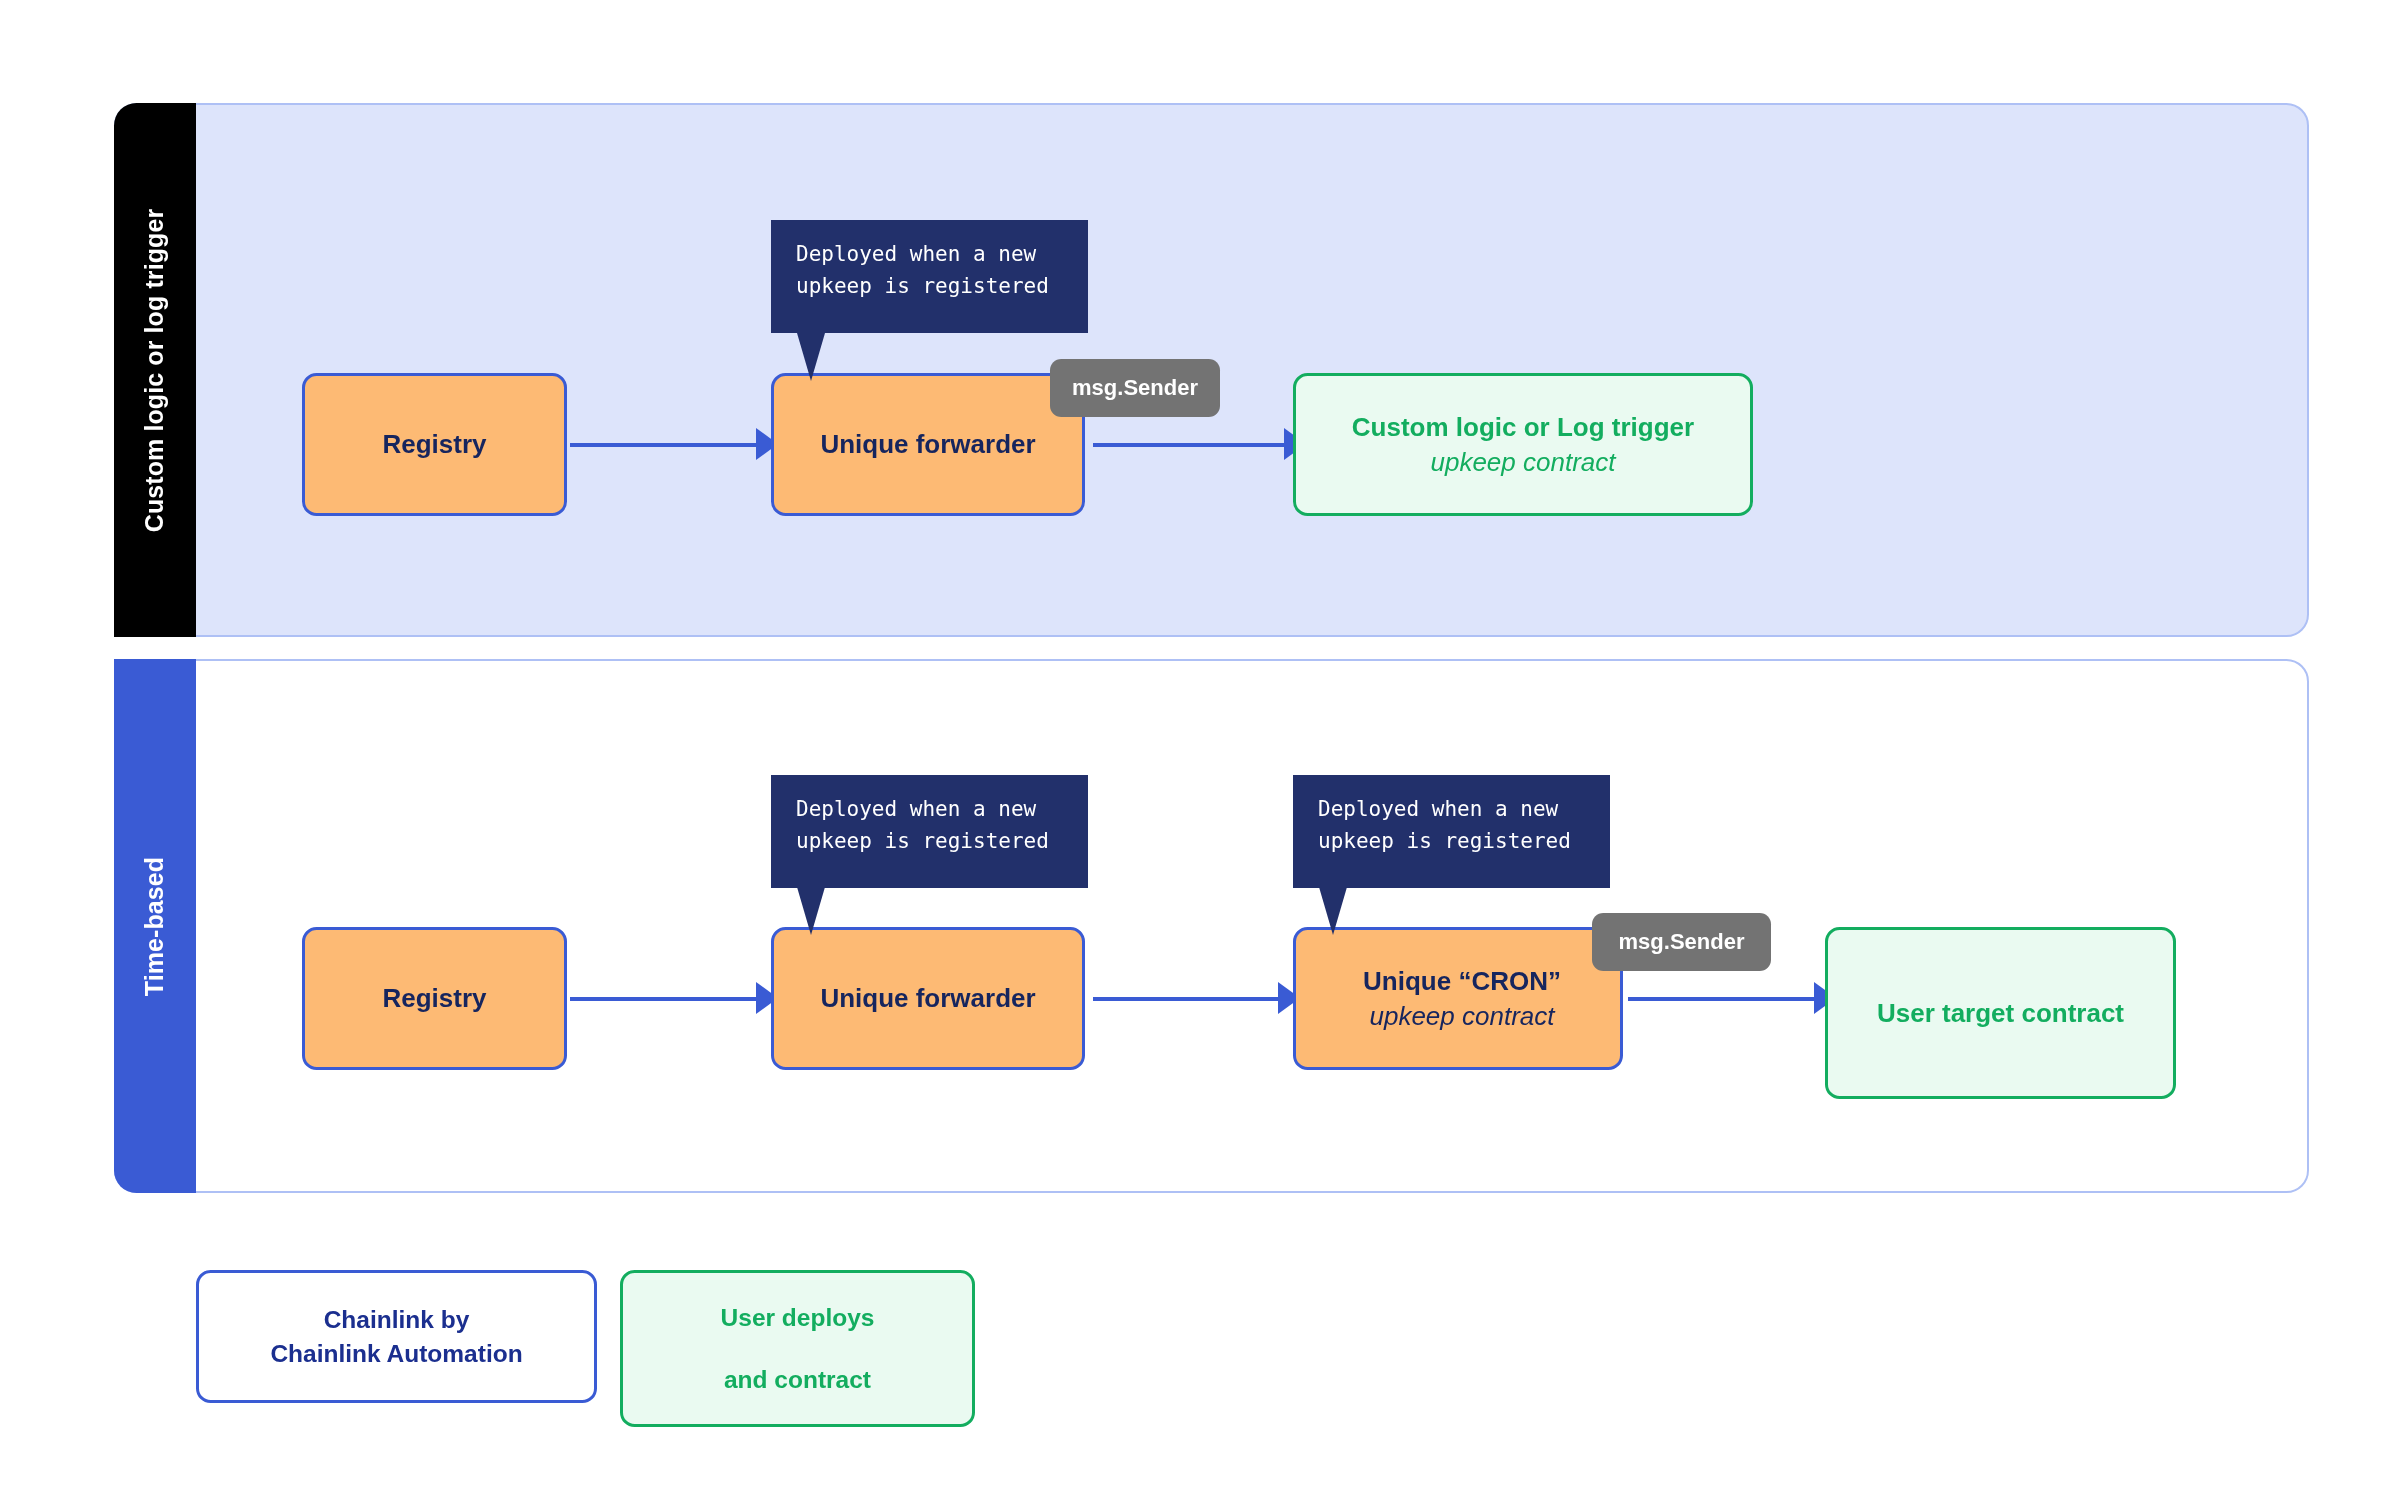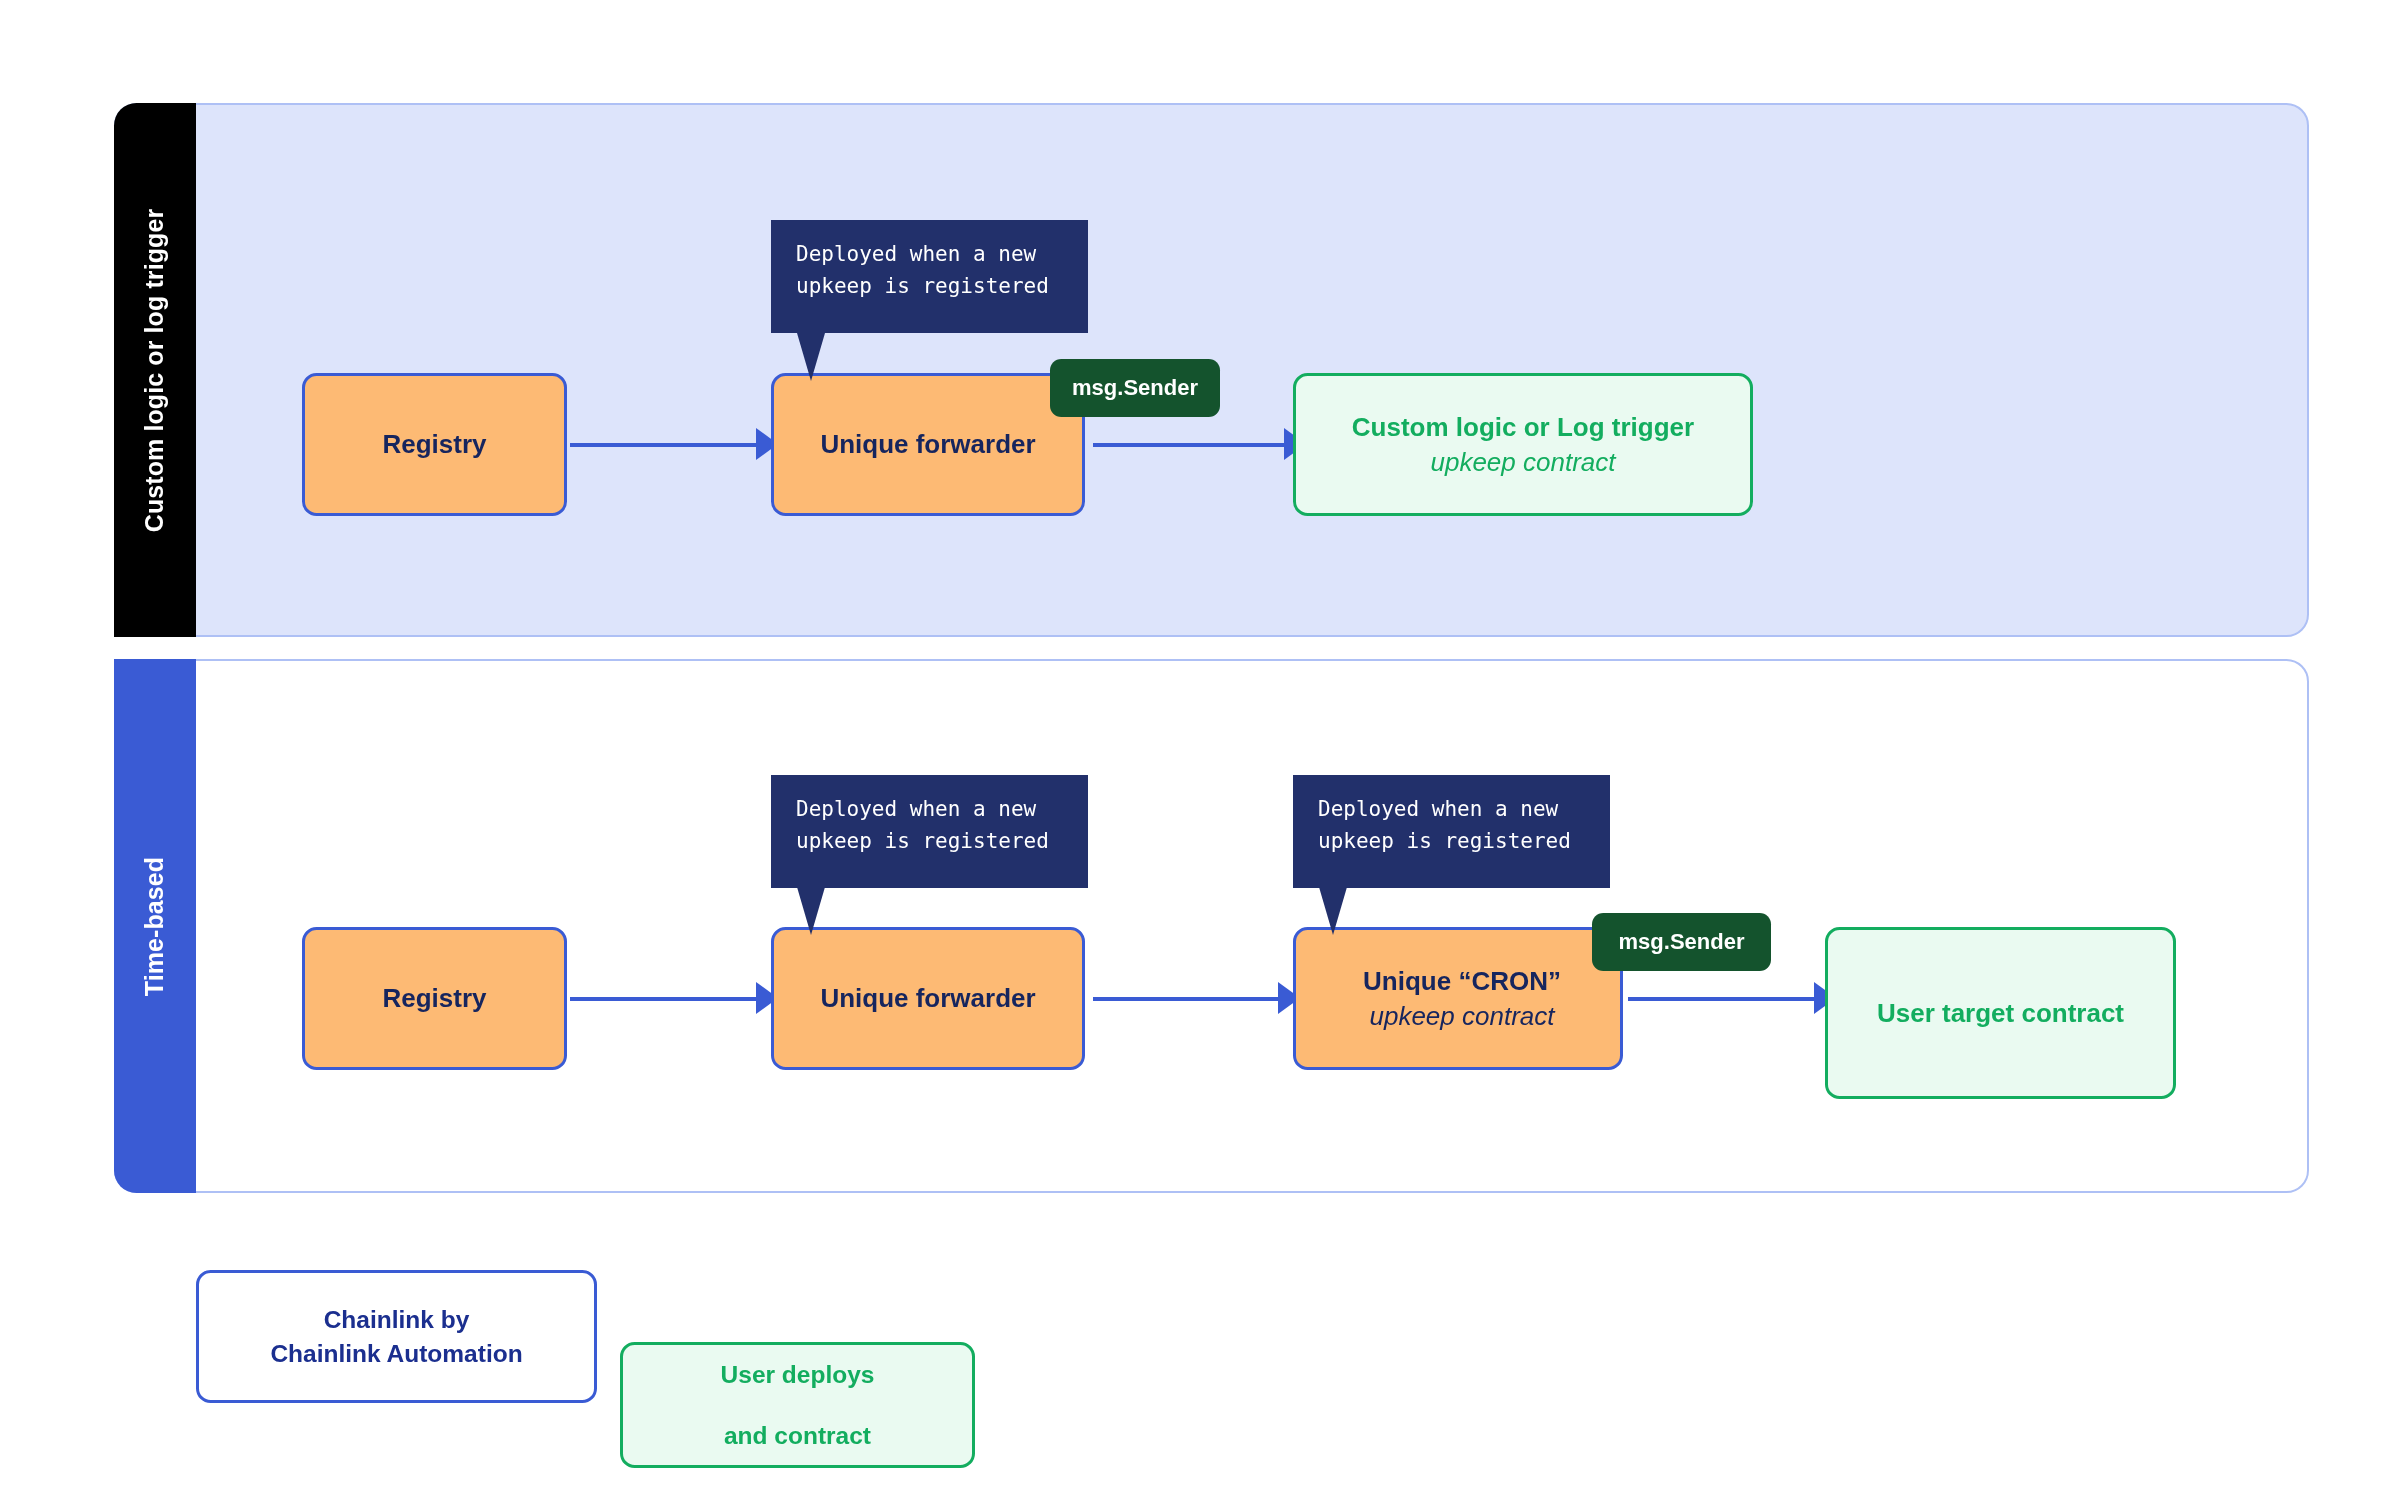--- a/index.html
+++ b/index.html
@@ -126,21 +126,21 @@
     height: 0;
     border-left: 14.6px solid transparent;
     border-right: 14.6px solid transparent;
     border-top: 48px solid #22306b;
   }
 
   
   .badge {
     position: absolute;
     box-sizing: border-box;
-    background: #14532d;
+    background: #737373;
     color: #ffffff;
     font-weight: bold;
     font-size: 22px;
     border-radius: 11.3px;
     display: flex;
     align-items: center;
     justify-content: center;
     padding: 0 11px;
   }
 
@@ -271,19 +271,19 @@
 
   <div class="badge" style="left:1592px; top:913px; width:179px; height:58px;">
     <span>msg.Sender</span>
   </div>
 
   <div class="legend-box blue" style="left:196px; top:1270px; width:401px; height:133px;">
     <span>Chainlink by</span>
     <span>Chainlink Automation</span>
   </div>
 
-  <div class="legend-box green" style="left:620px; top:1342px; width:355px; height:126px;gap:28px;">
+  <div class="legend-box green" style="left:620px; top:1270px; width:355px; height:157px;gap:28px;">
     <span>User deploys</span>
     <span>and contract</span>
   </div>
 
 </div>
 
 
 </body></html>

